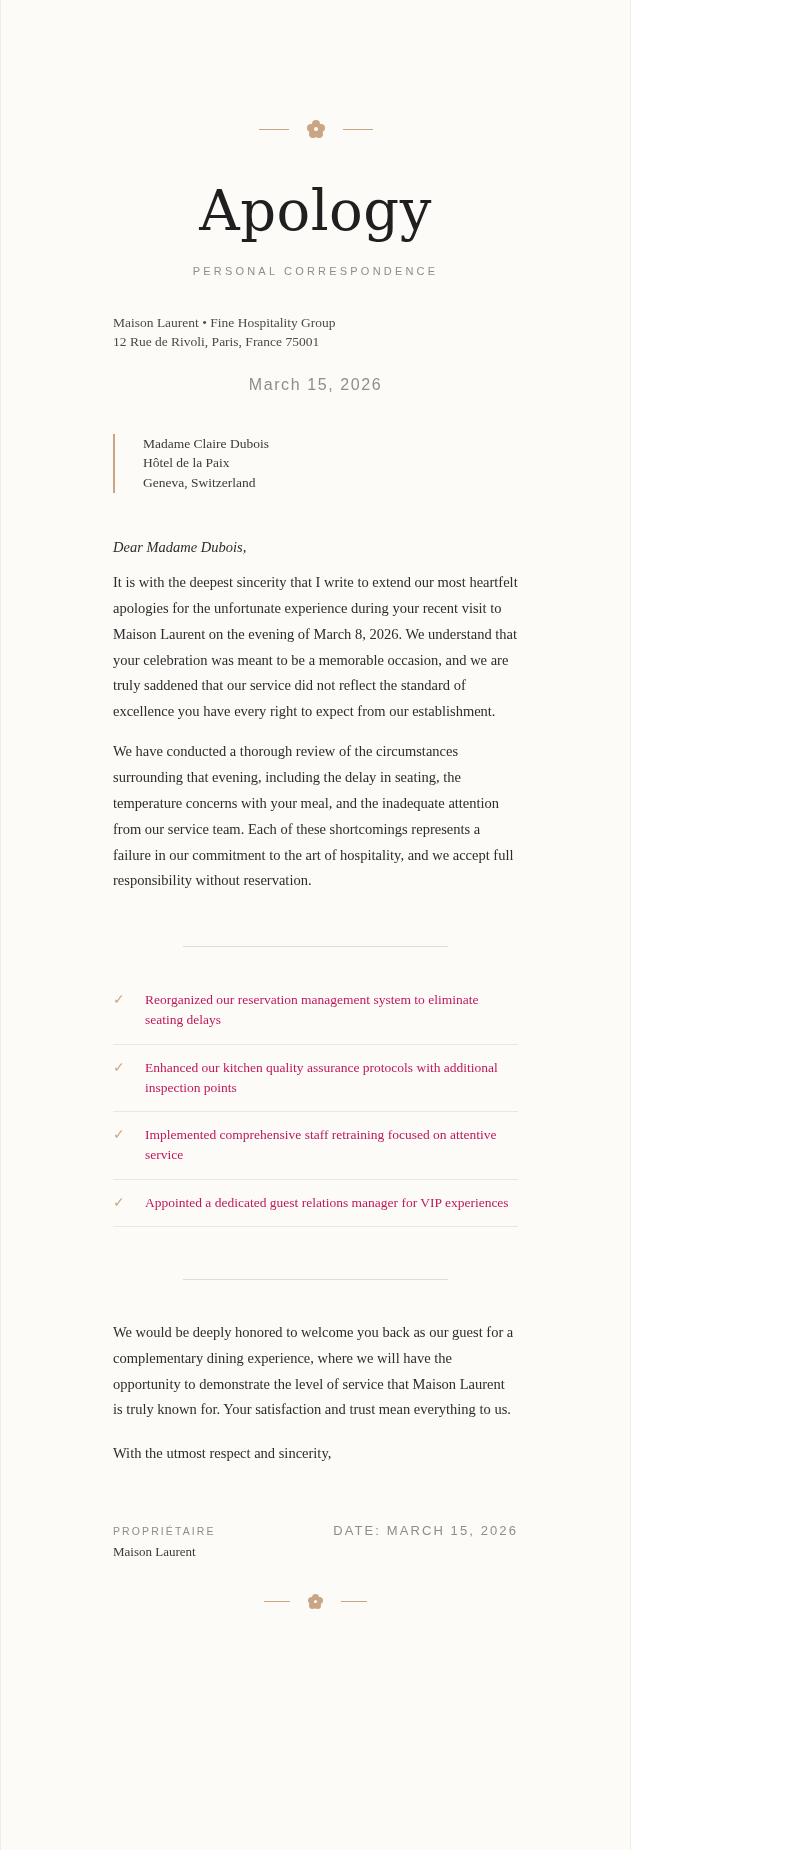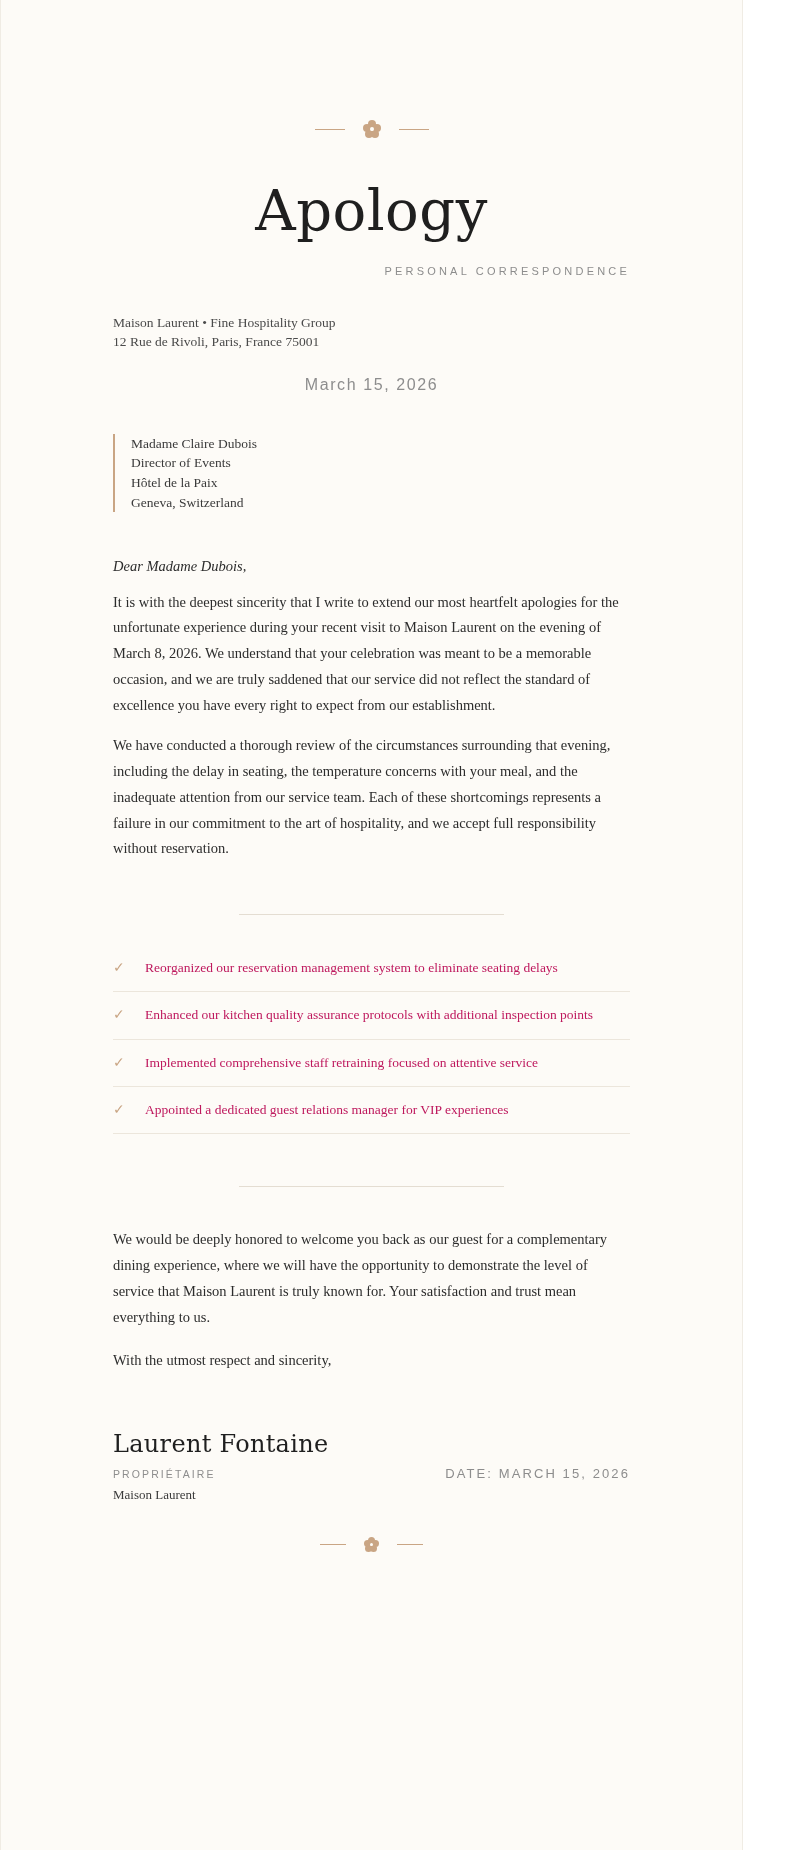--- a/index.html
+++ b/index.html
@@ -9,21 +9,21 @@
     background: #ffffff;
   }
   body {
     width: 794px;
     min-height: 1850px;
     font-family: "Liberation Serif", serif;
     color: #2c2c2c;
   }
 
   .page {
-    width: 743px;
+    width: 631px;
     min-height: 1850px;
     background: #fdfbf7;
     border-left: 1px solid #f0ece4;
     border-right: 1px solid #f0ece4;
     padding: 0 112px;
     position: relative;
   }
 
   
   .ornament {
@@ -80,21 +80,21 @@
     text-align: center;
     font-family: "DejaVu Serif", "Liberation Serif", serif;
     font-weight: 400;
     font-size: 56px;
     line-height: 1.05;
     letter-spacing: 0.5px;
     color: #1f1f1f;
   }
   .subtitle {
     margin-top: 24px;
-    text-align: right;
+    text-align: center;
     font-family: "Liberation Sans", sans-serif;
     font-size: 11px;
     letter-spacing: 3.2px;
     color: #8d8d8d;
     text-transform: uppercase;
   }
 
   .sender {
     margin-top: 36px;
     font-size: 13.5px;
@@ -106,21 +106,21 @@
     text-align: center;
     font-family: Liberation Sans, sans-serif;
     font-size: 16px;
     letter-spacing: 1.6px;
     color: #8d8d8d;
   }
 
   
   .recipient {
     margin-top: 40px;
-    padding-left: 16px;
+    padding-left: 28px;
     border-left: 2px solid #c9a584;
   }
   .recipient div {
     font-size: 13.5px;
     line-height: 1.45;
     color: #3a3a3a;
   }
 
   
   .salutation {
@@ -233,21 +233,20 @@
 
   <div class="sender">
     <div>Maison Laurent • Fine Hospitality Group</div>
     <div>12 Rue de Rivoli, Paris, France 75001</div>
   </div>
 
   <div class="letter-date">March 15, 2026</div>
 
   <div class="recipient">
     <div>Madame Claire Dubois</div>
-    <div>Director of Events</div>
     <div>Hôtel de la Paix</div>
     <div>Geneva, Switzerland</div>
   </div>
 
   <div class="salutation">Dear Madame Dubois,</div>
 
   <p class="para">It is with the deepest sincerity that I write to extend our most heartfelt apologies for the unfortunate experience during your recent visit to Maison Laurent on the evening of March 8, 2026. We understand that your celebration was meant to be a memorable occasion, and we are truly saddened that our service did not reflect the standard of excellence you have every right to expect from our establishment.</p>
   <p class="para">We have conducted a thorough review of the circumstances surrounding that evening, including the delay in seating, the temperature concerns with your meal, and the inadequate attention from our service team. Each of these shortcomings represents a failure in our commitment to the art of hospitality, and we accept full responsibility without reservation.</p>
 
   <div class="divider"></div>
@@ -272,21 +271,20 @@
     </div>
   </div>
 
   <div class="divider"></div>
 
   <p class="para" style="margin-top:40px">We would be deeply honored to welcome you back as our guest for a complementary dining experience, where we will have the opportunity to demonstrate the level of service that Maison Laurent is truly known for. Your satisfaction and trust mean everything to us.</p>
 
   <p class="para" style="margin-top:18px">With the utmost respect and sincerity,</p>
 
   <div class="signature-block">
-    <div class="signature-name">Laurent Fontaine</div>
     <div class="signature-meta">
       <span class="signature-role">PROPRIÉTAIRE</span>
       <span class="signature-date">DATE: MARCH 15, 2026</span>
     </div>
     <div class="signature-company">Maison Laurent</div>
   </div>
 
   <div class="ornament ornament-bottom">
     <span class="rule"></span>
     <span class="flower">

